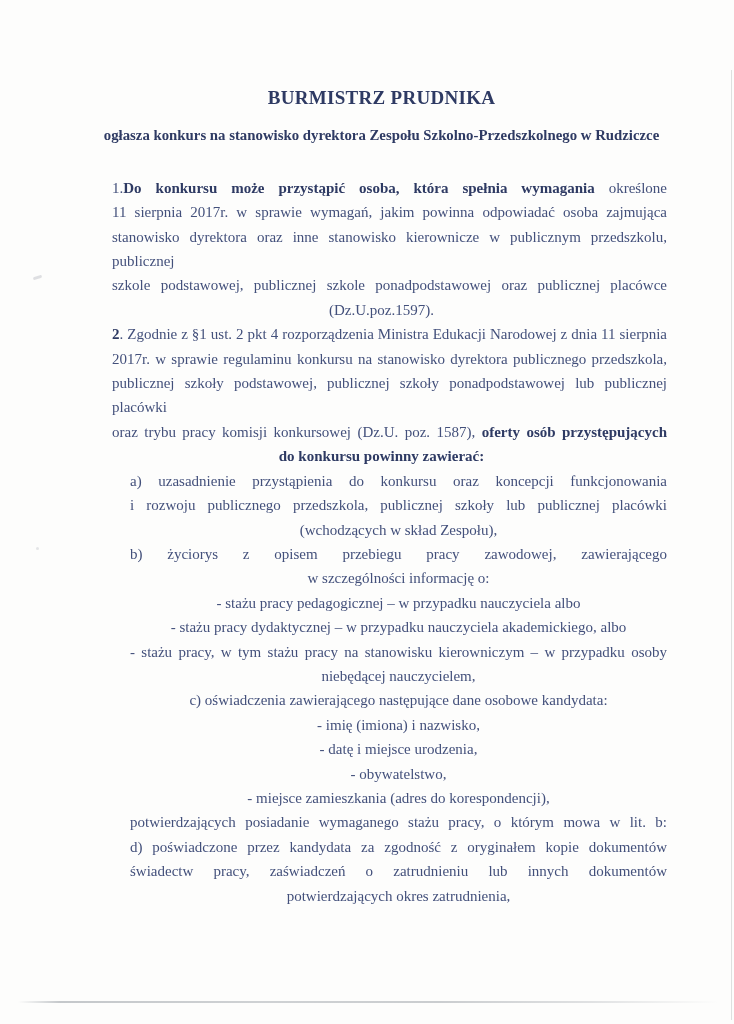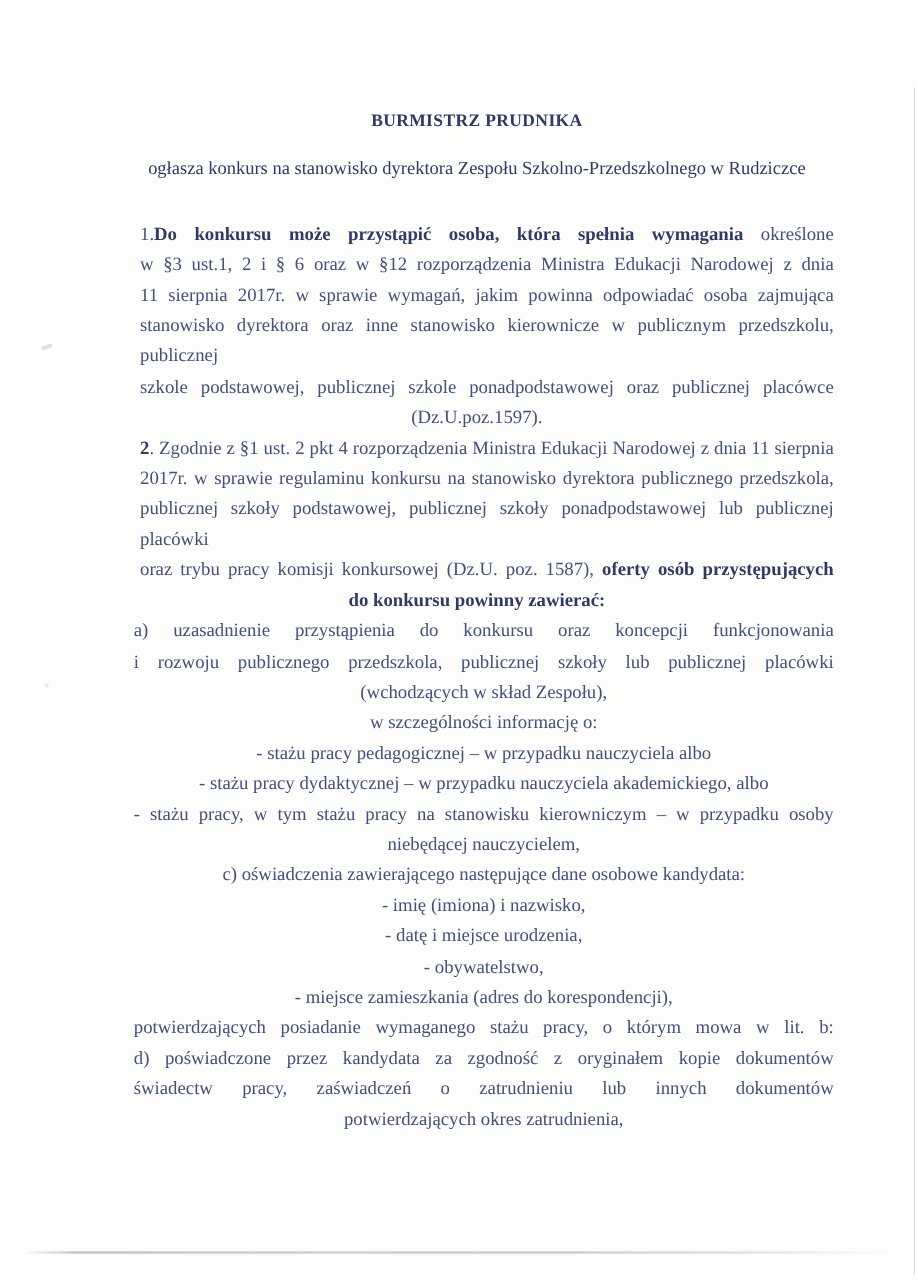--- a/index.html
+++ b/index.html
@@ -17,48 +17,48 @@
     font-family:"Liberation Serif","DejaVu Serif",serif;
   }
   .content{
     position:absolute;left:96px;right:67px;top:0;
     color:var(--ink);
   }
   .doc-title{
     margin-top:86px;
     text-align:center;
     font-weight:bold;
-    font-size:14px;
+    font-size:19px;
     line-height:24.4px;
     letter-spacing:.3px;
     color:var(--ink-bold);
   }
   .doc-subtitle{
     margin-top:13px;
     margin-bottom:28px;
     text-align:center;
     white-space:nowrap;
-    font-weight:normal;
+    font-weight:bold;
     font-size:14.8px;
     line-height:24.4px;
     color:var(--ink-bold);
   }
   .line{
     font-size:15px;
     line-height:24.4px;
     color:var(--ink);
     text-align:center;
   }
   .line.just{
     text-align:justify;
     text-align-last:justify;
     margin-left:16px;
     -moz-text-align-last:justify;
   }
-  .line.indent{margin-left:11px;}
+  .line.indent{margin-left:34px;}
   .b{font-weight:bold;color:var(--ink-bold);}
   
   .bottom-edge{
     position:absolute;left:18px;right:16px;top:1001px;height:1.5px;
     background:linear-gradient(90deg,
       rgba(150,156,162,0) 0%,
       rgba(150,156,162,.55) 6%,
       rgba(150,156,162,.45) 35%,
       rgba(160,165,170,.55) 60%,
       rgba(170,174,179,.35) 82%,
@@ -81,33 +81,33 @@
 </style>
 </head>
 <body>
 
 <div class="page">
   <div class="content">
     <div class="doc-title">BURMISTRZ PRUDNIKA</div>
     <div class="doc-subtitle">ogłasza konkurs na stanowisko dyrektora Zespołu Szkolno-Przedszkolnego w Rudziczce</div>
     <div class="doc-body">
         <div class="line just"><span>1.</span><span class="b">Do konkursu może przystąpić osoba, która spełnia wymagania</span><span> określone</span></div>
-        <div class="line just"><span>w §3 ust.1, 2 i § 6 oraz w §12 rozporządzenia Ministra Edukacji Narodowej z dnia</span></div>
         <div class="line just"><span>11 sierpnia 2017r. w sprawie wymagań, jakim powinna odpowiadać osoba zajmująca</span></div>
         <div class="line just"><span>stanowisko dyrektora oraz inne stanowisko kierownicze w publicznym przedszkolu, publicznej</span></div>
         <div class="line just"><span>szkole podstawowej, publicznej szkole ponadpodstawowej oraz publicznej placówce</span></div>
         <div class="line"><span>(Dz.U.poz.1597).</span></div>
         <div class="line just"><span class="b">2</span><span>. Zgodnie z §1 ust. 2 pkt 4 rozporządzenia Ministra Edukacji Narodowej z dnia 11 sierpnia</span></div>
         <div class="line just"><span>2017r. w sprawie regulaminu konkursu na stanowisko dyrektora publicznego przedszkola,</span></div>
         <div class="line just"><span>publicznej szkoły podstawowej, publicznej szkoły ponadpodstawowej lub publicznej placówki</span></div>
         <div class="line just"><span>oraz trybu pracy komisji konkursowej (Dz.U. poz. 1587), </span><span class="b">oferty osób przystępujących</span></div>
         <div class="line"><span class="b">do konkursu powinny zawierać:</span></div>
         <div class="line indent just"><span>a) uzasadnienie przystąpienia do konkursu oraz koncepcji funkcjonowania</span></div>
         <div class="line indent just"><span>i rozwoju publicznego przedszkola, publicznej szkoły lub publicznej placówki</span></div>
         <div class="line indent"><span>(wchodzących w skład Zespołu),</span></div>
+        <div class="line indent just"><span>b) życiorys z opisem przebiegu pracy zawodowej, zawierającego</span></div>
         <div class="line indent"><span>w szczególności informację o:</span></div>
         <div class="line indent"><span>- stażu pracy pedagogicznej – w przypadku nauczyciela albo</span></div>
         <div class="line indent"><span>- stażu pracy dydaktycznej – w przypadku nauczyciela akademickiego, albo</span></div>
         <div class="line indent just"><span>- stażu pracy, w tym stażu pracy na stanowisku kierowniczym – w przypadku osoby</span></div>
         <div class="line indent"><span>niebędącej nauczycielem,</span></div>
         <div class="line indent"><span>c) oświadczenia zawierającego następujące dane osobowe kandydata:</span></div>
         <div class="line indent"><span>- imię (imiona) i nazwisko,</span></div>
         <div class="line indent"><span>- datę i miejsce urodzenia,</span></div>
         <div class="line indent"><span>- obywatelstwo,</span></div>
         <div class="line indent"><span>- miejsce zamieszkania (adres do korespondencji),</span></div>

